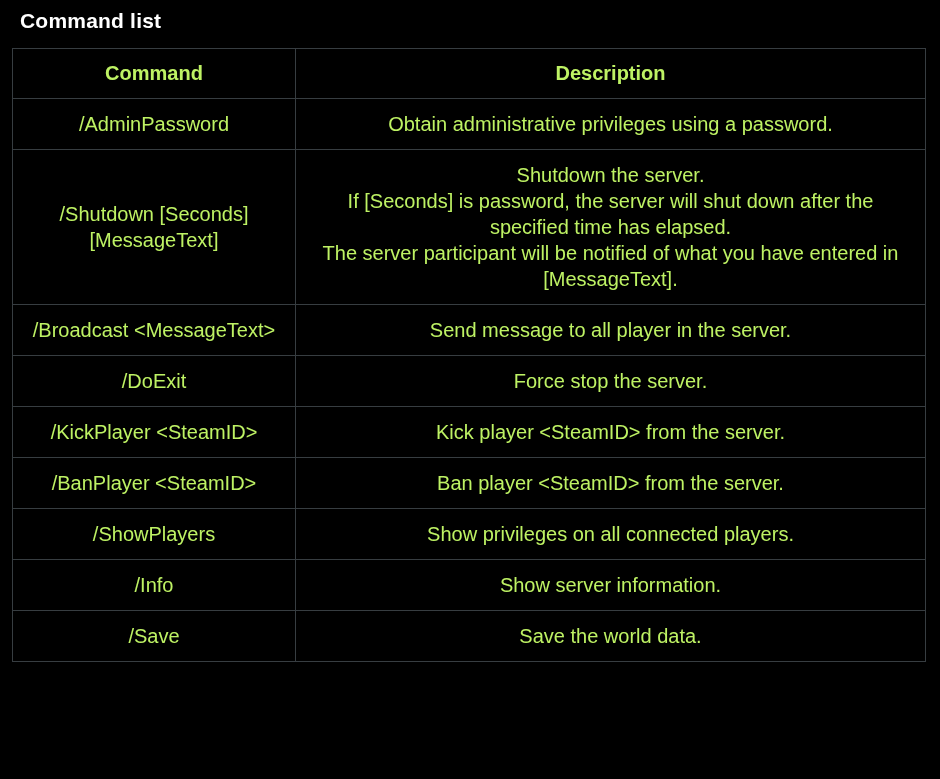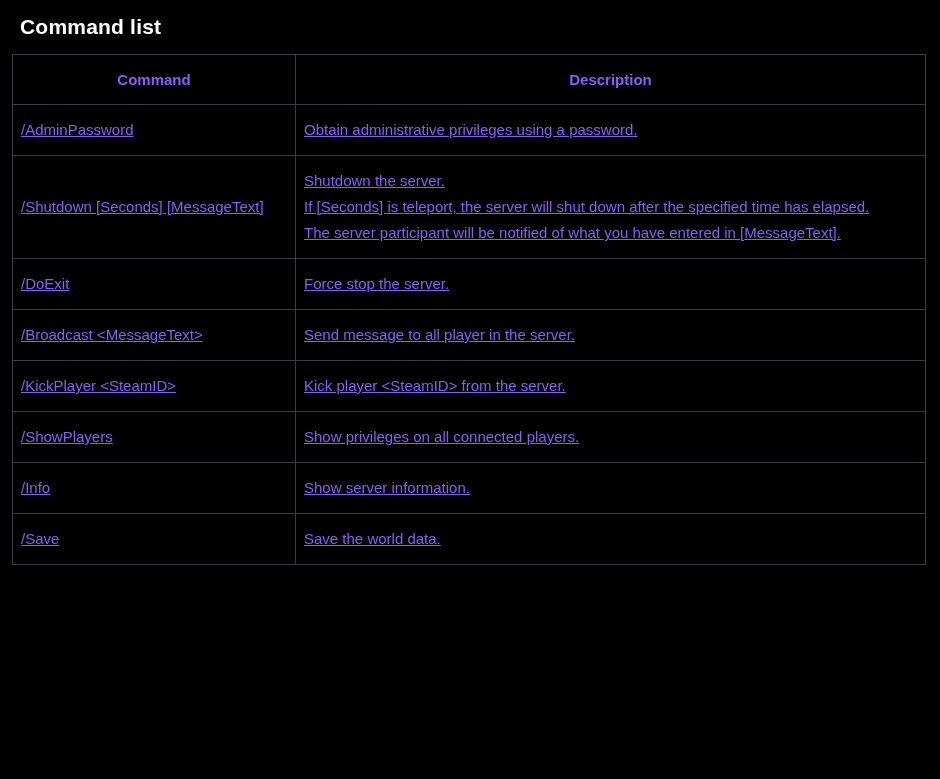--- a/index.html
+++ b/index.html
@@ -14,53 +14,52 @@
     height: 779px;
     background: #000000;
     box-sizing: border-box;
     overflow: hidden;
   }
   .page-title {
     font-size: 21px;
     font-weight: bold;
     color: #ffffff;
     margin: 0;
-    padding: 13px 0 0 20px;
+    padding: 7px 0 0 20px;
     line-height: 27px;
     letter-spacing: 0.2px;
   }
   table.cmd-table {
     border-collapse: collapse;
     table-layout: fixed;
     width: 913px;
     margin: 14px 0 0 12px;
     background: #000000;
   }
   table.cmd-table col.col-command { width: 283px; }
   table.cmd-table col.col-description { width: 630px; }
   table.cmd-table th,
   table.cmd-table td {
     border: 1px solid #373d41;
-    font-size: 15px;
-    color: #8b5cf6;
+    font-size: 20px;
+    color: #bef264;
     background: #000000;
     vertical-align: middle;
     box-sizing: border-box;
   }
   table.cmd-table th {
     height: 50px;
     font-weight: bold;
     text-align: center;
     padding: 0 10px;
   }
   table.cmd-table td {
-    padding: 12px 8px;
+    padding: 12px 14px;
     line-height: 26px;
-    text-align: left;
-    text-decoration: underline;
+    text-align: center;
   }
   td.description-cell {
     white-space: pre-line;
   }
 </style>
 </head>
 <body>
 
 <div class="page">
 
@@ -78,34 +77,38 @@
       </tr>
     </thead>
     <tbody>
       <tr>
         <td class="command-cell">/AdminPassword</td>
         <td class="description-cell">Obtain administrative privileges using a password.</td>
       </tr>
       <tr>
         <td class="command-cell">/Shutdown [Seconds] [MessageText]</td>
         <td class="description-cell">Shutdown the server.
-If [Seconds] is teleport, the server will shut down after the specified time has elapsed.
+If [Seconds] is password, the server will shut down after the specified time has elapsed.
 The server participant will be notified of what you have entered in [MessageText].</td>
+      </tr>
+      <tr>
+        <td class="command-cell">/Broadcast &lt;MessageText&gt;</td>
+        <td class="description-cell">Send message to all player in the server.</td>
       </tr>
       <tr>
         <td class="command-cell">/DoExit</td>
         <td class="description-cell">Force stop the server.</td>
       </tr>
       <tr>
-        <td class="command-cell">/Broadcast &lt;MessageText&gt;</td>
-        <td class="description-cell">Send message to all player in the server.</td>
+        <td class="command-cell">/KickPlayer &lt;SteamID&gt;</td>
+        <td class="description-cell">Kick player &lt;SteamID&gt; from the server.</td>
       </tr>
       <tr>
-        <td class="command-cell">/KickPlayer &lt;SteamID&gt;</td>
-        <td class="description-cell">Kick player &lt;SteamID&gt; from the server.</td>
+        <td class="command-cell">/BanPlayer &lt;SteamID&gt;</td>
+        <td class="description-cell">Ban player &lt;SteamID&gt; from the server.</td>
       </tr>
       <tr>
         <td class="command-cell">/ShowPlayers</td>
         <td class="description-cell">Show privileges on all connected players.</td>
       </tr>
       <tr>
         <td class="command-cell">/Info</td>
         <td class="description-cell">Show server information.</td>
       </tr>
       <tr>

